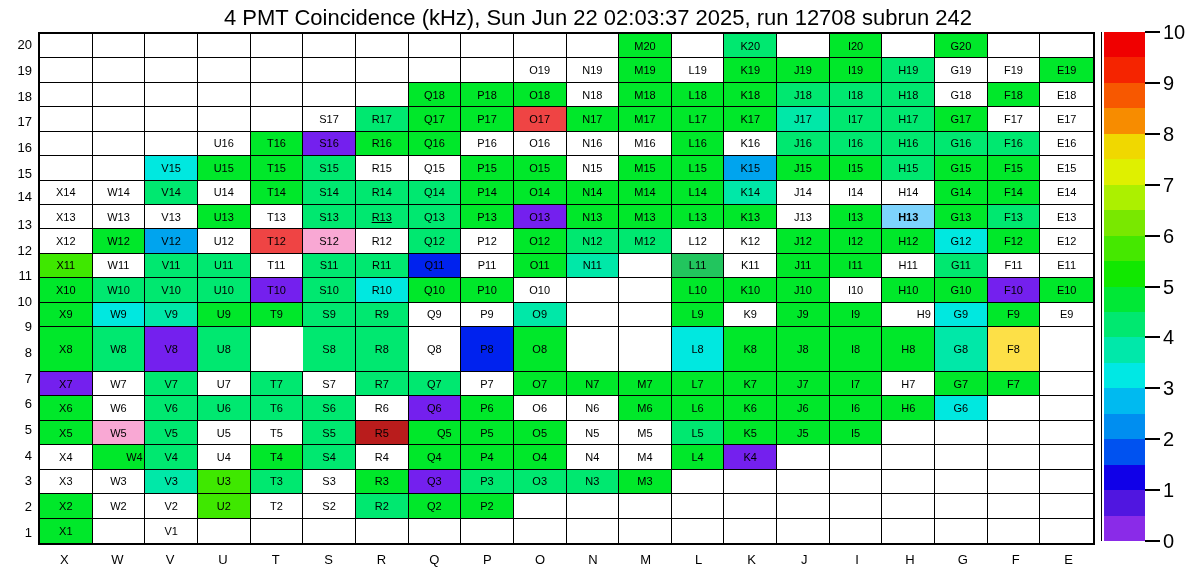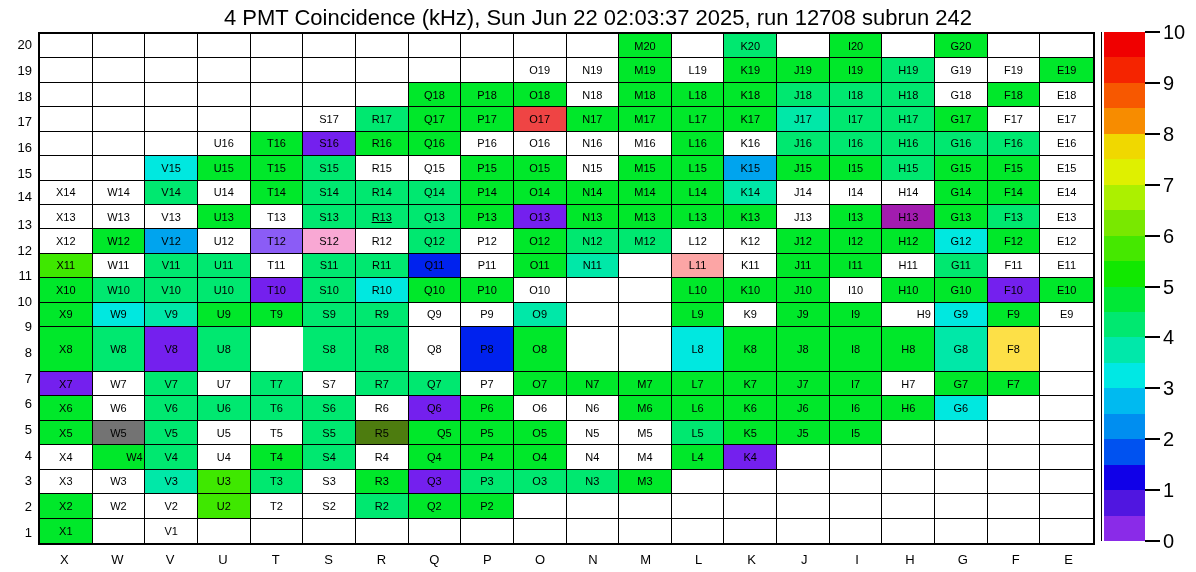--- a/index.html
+++ b/index.html
@@ -183,29 +183,29 @@
       <div class="cell" style="background: rgb(0, 232, 112); text-decoration: underline;">R13</div>
       <div class="cell" style="background: rgb(0, 232, 112);">Q13</div>
       <div class="cell" style="background: rgb(0, 232, 42);">P13</div>
       <div class="cell" style="background: rgb(116, 32, 238);">O13</div>
       <div class="cell" style="background: rgb(0, 232, 42);">N13</div>
       <div class="cell" style="background: rgb(0, 232, 42);">M13</div>
       <div class="cell" style="background: rgb(0, 232, 42);">L13</div>
       <div class="cell" style="background: rgb(0, 232, 42);">K13</div>
       <div class="cell" style="background: rgb(255, 255, 255);">J13</div>
       <div class="cell" style="background: rgb(0, 232, 42);">I13</div>
-      <div class="cell" style="background: #a21caf;">H13</div>
+      <div class="cell" style="background: #7dd3fc; font-weight: bold;">H13</div>
       <div class="cell" style="background: rgb(0, 232, 42);">G13</div>
       <div class="cell" style="background: rgb(0, 232, 112);">F13</div>
       <div class="cell" style="background: rgb(255, 255, 255);">E13</div>
       <div class="cell" style="background: rgb(255, 255, 255);">X12</div>
       <div class="cell" style="background: rgb(0, 232, 42);">W12</div>
       <div class="cell" style="background: rgb(0, 164, 238);">V12</div>
       <div class="cell" style="background: rgb(255, 255, 255);">U12</div>
-      <div class="cell" style="background: #8b5cf6;">T12</div>
+      <div class="cell" style="background: #ef4444;">T12</div>
       <div class="cell" style="background: #f9a8d4;">S12</div>
       <div class="cell" style="background: rgb(255, 255, 255);">R12</div>
       <div class="cell" style="background: rgb(0, 232, 112);">Q12</div>
       <div class="cell" style="background: rgb(255, 255, 255);">P12</div>
       <div class="cell" style="background: rgb(0, 232, 42);">O12</div>
       <div class="cell" style="background: rgb(0, 232, 112);">N12</div>
       <div class="cell" style="background: rgb(0, 232, 112);">M12</div>
       <div class="cell" style="background: rgb(255, 255, 255);">L12</div>
       <div class="cell" style="background: rgb(255, 255, 255);">K12</div>
       <div class="cell" style="background: rgb(0, 232, 42);">J12</div>
@@ -219,21 +219,21 @@
       <div class="cell" style="background: rgb(0, 232, 112);">V11</div>
       <div class="cell" style="background: rgb(0, 232, 112);">U11</div>
       <div class="cell" style="background: rgb(255, 255, 255);">T11</div>
       <div class="cell" style="background: rgb(0, 232, 112);">S11</div>
       <div class="cell" style="background: rgb(0, 232, 112);">R11</div>
       <div class="cell" style="background: rgb(0, 34, 238);">Q11</div>
       <div class="cell" style="background: rgb(255, 255, 255);">P11</div>
       <div class="cell" style="background: rgb(0, 232, 42);">O11</div>
       <div class="cell" style="background: rgb(0, 232, 168);">N11</div>
       <div class="cell"></div>
-      <div class="cell" style="background: #fca5a5;">L11</div>
+      <div class="cell" style="background: #22c55e;">L11</div>
       <div class="cell" style="background: rgb(255, 255, 255);">K11</div>
       <div class="cell" style="background: rgb(0, 232, 42);">J11</div>
       <div class="cell" style="background: rgb(0, 232, 42);">I11</div>
       <div class="cell" style="background: rgb(255, 255, 255);">H11</div>
       <div class="cell" style="background: rgb(0, 232, 112);">G11</div>
       <div class="cell" style="background: rgb(255, 255, 255);">F11</div>
       <div class="cell" style="background: rgb(255, 255, 255);">E11</div>
       <div class="cell" style="background: rgb(0, 232, 42);">X10</div>
       <div class="cell" style="background: rgb(0, 232, 112);">W10</div>
       <div class="cell" style="background: rgb(0, 232, 112);">V10</div>
@@ -328,26 +328,26 @@
       <div class="cell" style="background: rgb(0, 232, 42);">M6</div>
       <div class="cell" style="background: rgb(0, 232, 42);">L6</div>
       <div class="cell" style="background: rgb(0, 232, 42);">K6</div>
       <div class="cell" style="background: rgb(0, 232, 42);">J6</div>
       <div class="cell" style="background: rgb(0, 232, 42);">I6</div>
       <div class="cell" style="background: rgb(0, 232, 42);">H6</div>
       <div class="cell" style="background: rgb(0, 232, 224);">G6</div>
       <div class="cell"></div>
       <div class="cell"></div>
       <div class="cell" style="background: rgb(0, 232, 42);">X5</div>
-      <div class="cell" style="background: #737373;">W5</div>
+      <div class="cell" style="background: #f9a8d4;">W5</div>
       <div class="cell" style="background: rgb(0, 232, 112);">V5</div>
       <div class="cell" style="background: rgb(255, 255, 255);">U5</div>
       <div class="cell" style="background: rgb(255, 255, 255);">T5</div>
       <div class="cell" style="background: rgb(0, 232, 112);">S5</div>
-      <div class="cell" style="background: #4d7c0f;">R5</div>
+      <div class="cell" style="background: #b91c1c;">R5</div>
       <div class="cell" style="background: rgb(0, 232, 42); padding-left: 20px;">Q5</div>
       <div class="cell" style="background: rgb(0, 232, 42);">P5</div>
       <div class="cell" style="background: rgb(0, 232, 42);">O5</div>
       <div class="cell" style="background: rgb(255, 255, 255);">N5</div>
       <div class="cell" style="background: rgb(255, 255, 255);">M5</div>
       <div class="cell" style="background: rgb(0, 232, 112);">L5</div>
       <div class="cell" style="background: rgb(0, 232, 42);">K5</div>
       <div class="cell" style="background: rgb(0, 232, 42);">J5</div>
       <div class="cell" style="background: rgb(0, 232, 42);">I5</div>
       <div class="cell"></div>

